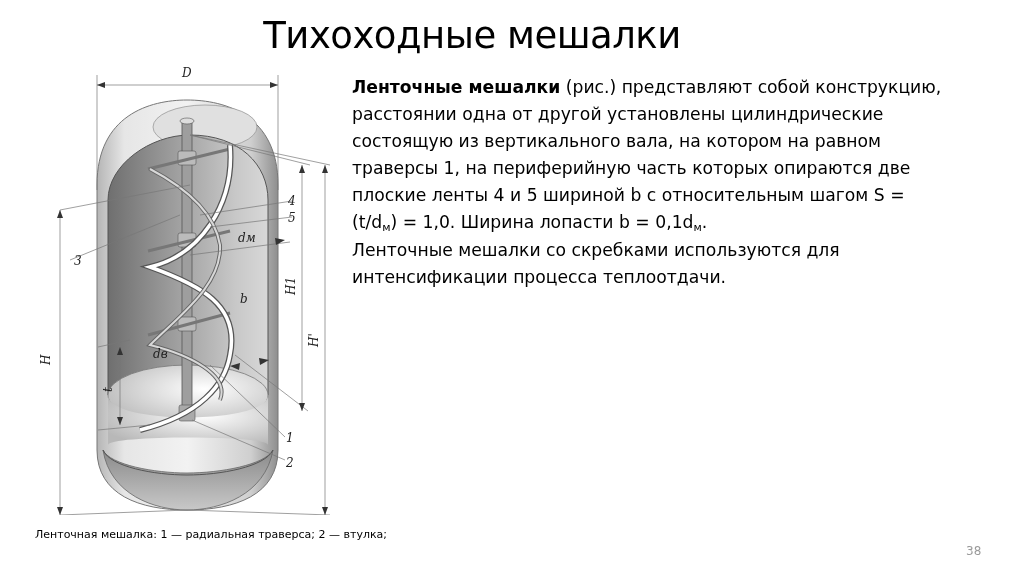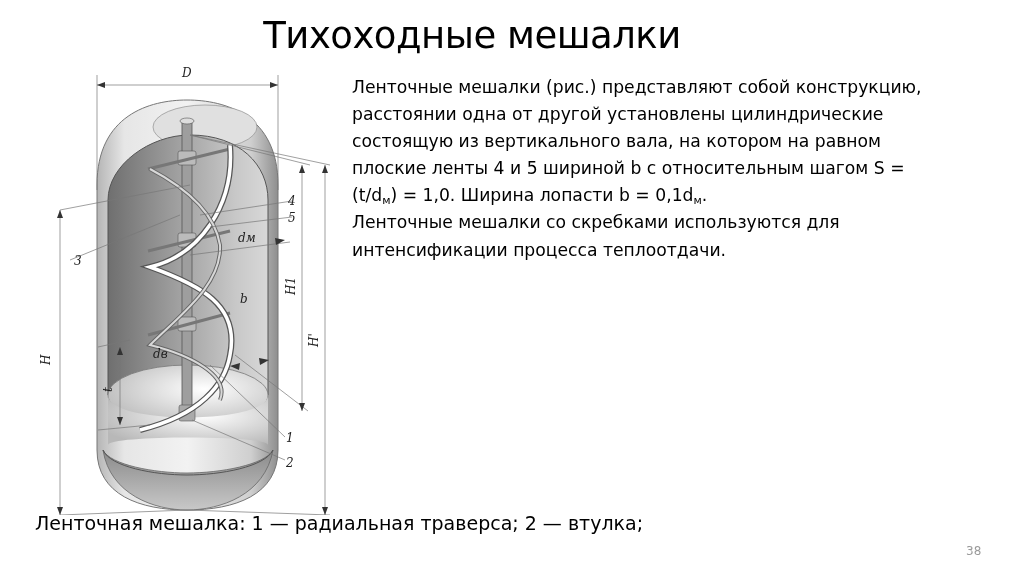--- a/index.html
+++ b/index.html
@@ -1,22 +1,22 @@
 <!DOCTYPE html>
 <html><head>
 <meta charset="utf-8">
 <style>
   html, body { margin: 0; padding: 0; background: #ffffff; }
   body { width: 1024px; height: 574px; position: relative; overflow: hidden; font-family: "DejaVu Sans", sans-serif; color: #000; }
   .title { position: absolute; left: 0; top: 14px; width: 944px; text-align: center; font-size: 37px; font-weight: normal; letter-spacing: -0.5px; }
   .body-text { position: absolute; left: 352px; top: 74px; width: 660px; font-size: 17.2px; line-height: 27.1px; }
   .body-text .line { display: block; white-space: nowrap; }
-  .body-text b { font-weight: normal; }
+  .body-text b { font-weight: bold; }
   .body-text sub { font-size: 11px; vertical-align: -3px; line-height: 0; }
-  .caption { position: absolute; left: 35px; top: 512px; font-size: 19px; line-height: 22px; }
+  .caption { position: absolute; left: 35px; top: 524px; font-size: 11px; line-height: 22px; }
   .caption .line { display: block; white-space: nowrap; }
   .page-num { position: absolute; left: 934px; top: 544px; font-size: 12px; color: #9a9a9a; margin-left: 32px; }
   .figure { position: absolute; left: 40px; top: 55px; width: 300px; height: 460px; }
   .fig-label { font-family: "DejaVu Serif", serif; font-style: italic; font-size: 12px; fill: #222; }
 </style>
 </head>
 <body>
 
 <div class="title">Тихоходные мешалки</div>
 
@@ -128,20 +128,21 @@
     <text class="fig-label" x="34" y="210">3</text>
     <text class="fig-label" x="248" y="150">4</text>
     <text class="fig-label" x="248" y="167">5</text>
   </svg>
 </div>
 
 <div class="body-text">
   <span class="line"><b>Ленточные мешалки</b><span> (рис.) представляют собой конструкцию,</span></span>
   <span class="line">расстоянии одна от другой установлены цилиндрические</span>
   <span class="line">состоящую из вертикального вала, на котором на равном</span>
+  <span class="line">траверсы 1, на периферийную часть которых опираются две</span>
   <span class="line">плоские ленты 4 и 5 шириной b с относительным шагом S =</span>
   <span class="line"><span>(t/d</span><sub>м</sub><span>) = 1,0. Ширина лопасти b = 0,1d</span><sub>м</sub><span>.</span></span>
   <span class="line">Ленточные мешалки со скребками используются для</span>
   <span class="line">интенсификации процесса теплоотдачи.</span>
 </div>
 
 <div class="caption">
   <span class="line">Ленточная мешалка: 1 — радиальная траверса; 2 — втулка;</span>
 </div>
 

